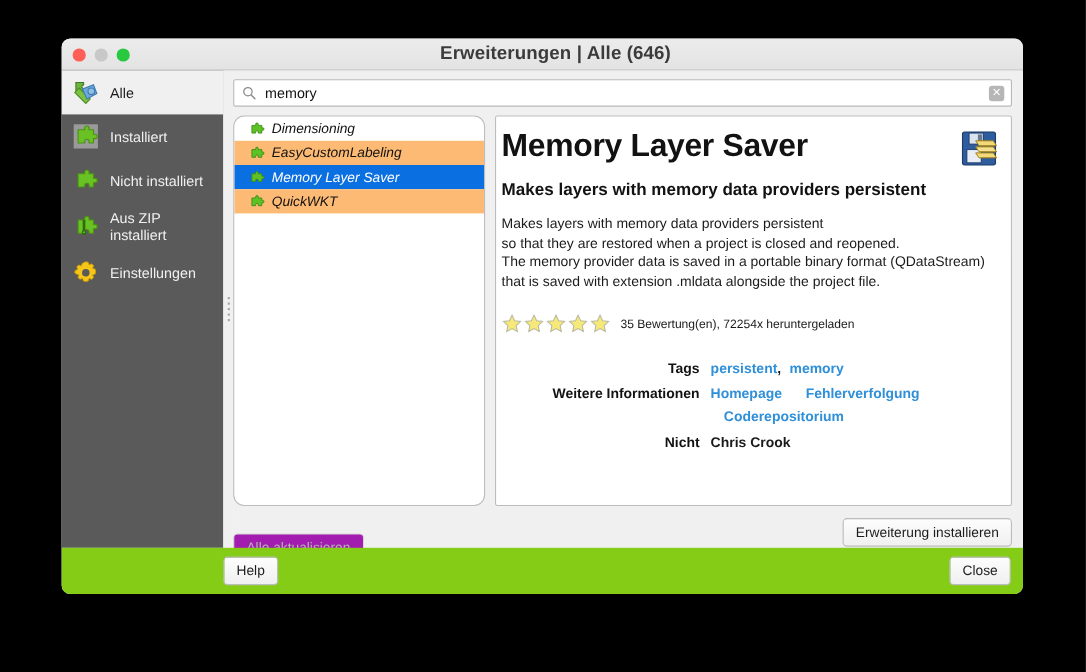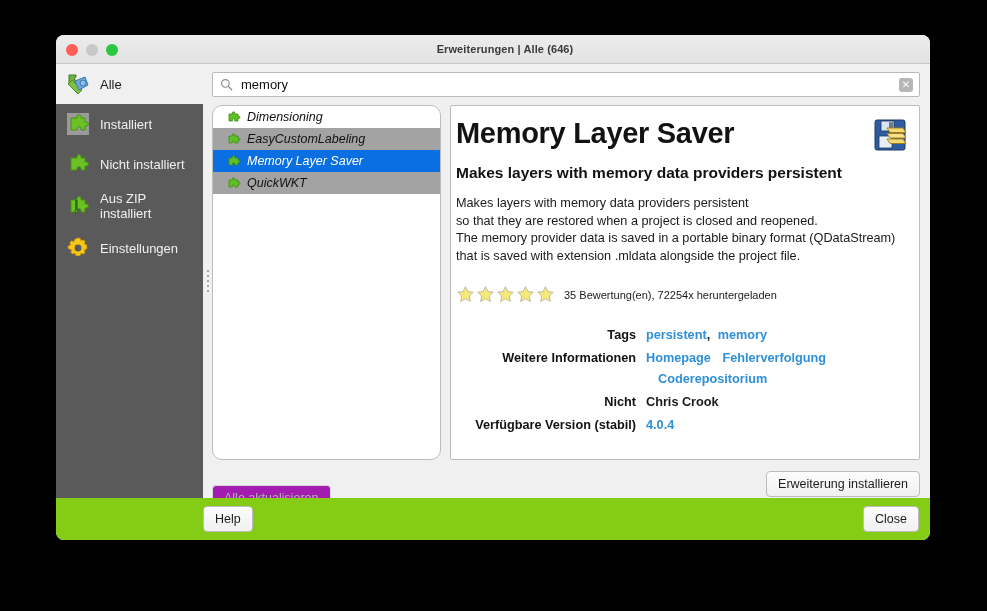--- a/index.html
+++ b/index.html
@@ -38,21 +38,21 @@
   #traffic {
     position: absolute;
     left: 10px; top: 0; height: 29px;
     display: flex; align-items: center; gap: 8px;
   }
   .light { width: 12px; height: 12px; border-radius: 50%; display:block; }
   .light.red    { background: #ff5f57; }
   .light.yellow { background: #c8c8c8; }
   .light.green  { background: #28c840; }
   #win-title {
-    font-size: 11px;
+    font-size: 17px;
     font-weight: bold;
     color: #3b3b3b;
     letter-spacing: 0.1px;
     margin-left: 24px;
   }
 
   
   #body { flex: 1 1 auto; display: flex; min-height: 0; }
 
   
@@ -147,21 +147,21 @@
     font-style: italic;
   }
   .plugin-row {
     display: flex; align-items: center; gap: 6px;
     height: 22px;
     padding: 0 6px 0 14px;
     font-size: 12.5px;
     color: #111;
     cursor: default;
   }
-  .plugin-row.alt { background: #a3a3a3; }
+  .plugin-row.alt { background: #fdba74; }
   .plugin-row.selected { background: #0a6fe0; color: #ffffff; }
   .plugin-row svg { width: 14px; height: 14px; flex: 0 0 14px; display: block; }
 
   
   #detail-col { flex: 1 1 auto; min-width: 0; display: flex; flex-direction: column; padding-left: 9px; }
   #detail {
     flex: 1 1 auto;
     background: #ffffff;
     border: 1px solid #bdbdbd;
     border-radius: 2px;
@@ -211,21 +211,21 @@
     font-size: 12.7px;
     font-weight: bold;
     color: #121212;
     white-space: nowrap;
     width: 190px;
     padding-right: 10px;
     line-height: 21px;
   }
   .meta-v { font-size: 12.7px; color: #1a1a1a; line-height: 21px; }
   .lnk { color: #2f8fd8; cursor: default; }
-  .lnk + .lnk { margin-left: 8px; }
+  .lnk + .lnk { margin-left: 18px; }
 
   
   #action-row {
     height: 38px; flex: 0 0 38px;
     display: flex; align-items: center;
     padding-top: 10px;
   }
   #detail-col #action-row { justify-content: flex-end; }
 
   .btn {
@@ -458,24 +458,20 @@
                   <br>
                   <span class="lnk" style="margin-left:12px">Coderepositorium</span>
                 </div>
               </div>
 
               <div class="meta-row">
                 <div class="meta-k">Nicht</div>
                 <div class="meta-v">Chris Crook</div>
               </div>
 
-              <div class="meta-row">
-                <div class="meta-k">Verfügbare Version (stabil)</div>
-                <div class="meta-v lnk">4.0.4</div>
-              </div>
 
             </div>
           </div>
 
           <div id="action-row">
             <button class="btn">Erweiterung installieren</button>
           </div>
         </div>
 
       </div>

